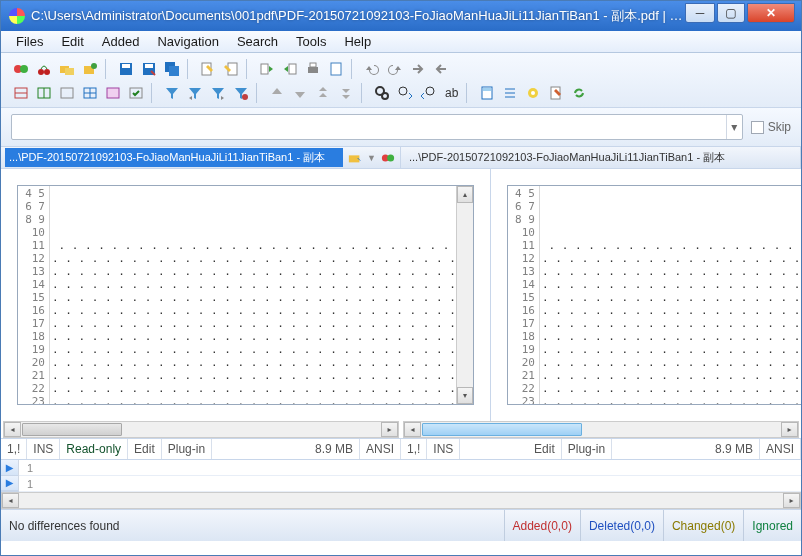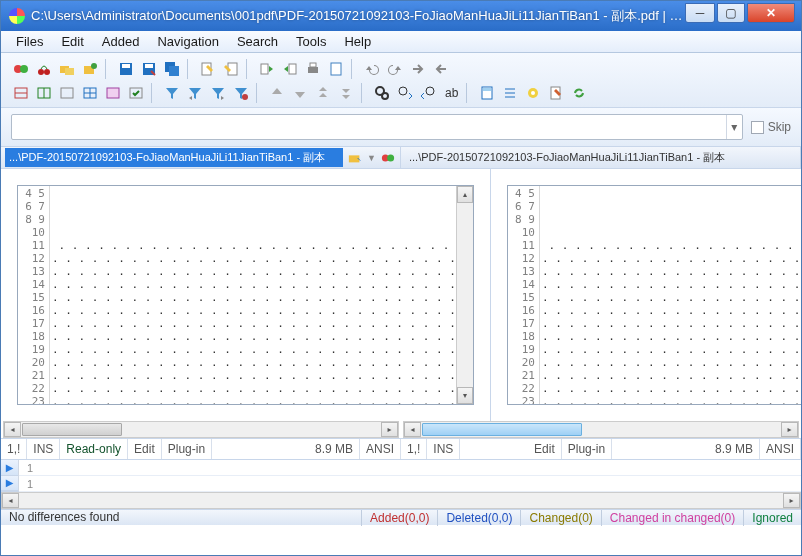--- a/index.html
+++ b/index.html
@@ -49,21 +49,21 @@
 .cell.ro{color:#14532d}
 .cell.flex{flex:1;justify-content:flex-end}
 .diffnav{height:32px;background:#fff;border-bottom:1px solid #c8d6ea;display:flex}
 .diffbtns{width:18px;display:flex;flex-direction:column;border-right:1px solid #d0d8e4}
 .diffbtn{flex:1;background:linear-gradient(#eaf2fd,#d5e4f7);border-bottom:1px solid #c8d6ea;display:flex;align-items:center;justify-content:center;color:#2a7de0;font-size:10px}
 .diffrows{flex:1}
 .diffrow{height:16px;border-bottom:1px solid #e8eef7;display:flex;align-items:center;padding-left:8px;color:#888;font-size:11px}
 .bottomscroll{height:17px;background:#f0f0f0;border:1px solid #ccc;position:relative}
 .bottomscroll .lf,.bottomscroll .rt{width:17px;height:15px;background:linear-gradient(#f5f5f5,#e0e0e0);border:1px solid #b8b8b8;display:flex;align-items:center;justify-content:center;font-size:8px;color:#555;position:absolute;top:0}
 .bottomscroll .rt{right:0}
-.statusbar{height:16px;background:linear-gradient(#f2f6fc,#dce6f4);display:flex;align-items:flex-start;border-top:1px solid #c8d6ea;font-size:13px}
+.statusbar{height:32px;background:linear-gradient(#f2f6fc,#dce6f4);display:flex;align-items:center;border-top:1px solid #c8d6ea;font-size:13px}
 .statusmsg{flex:1;padding:0 8px;color:#333}
 .scell{padding:8px 8px;border-left:1px solid #c0cddf;height:100%;display:flex;align-items:center}
 .sc-add{color:#c03030}.sc-del{color:#2050c0}.sc-chg{color:#8a7a00}.sc-cic{color:#d040a0}.sc-ign{color:#108040}
 </style>
 </head>
 <body>
 
 <div class="titlebar">
   <span class="ticon"></span>
   <span class="ttext">C:\Users\Administrator\Documents\001pdf\PDF-20150721092103-FoJiaoManHuaJiLi11JianTiBan1 - 副本.pdf | C...</span>
@@ -510,15 +510,14 @@
 <div class="bottomscroll">
     <div class="lf">◂</div>
     <div class="rt">▸</div>
   </div>
 
 <div class="statusbar">
   <span class="statusmsg">No differences found</span>
   <span class="scell sc-add">Added(0,0)</span>
   <span class="scell sc-del">Deleted(0,0)</span>
   <span class="scell sc-chg">Changed(0)</span>
-  <span class="scell sc-cic">Changed in changed(0)</span>
   <span class="scell sc-ign">Ignored</span>
 </div>
 
 </body></html>

